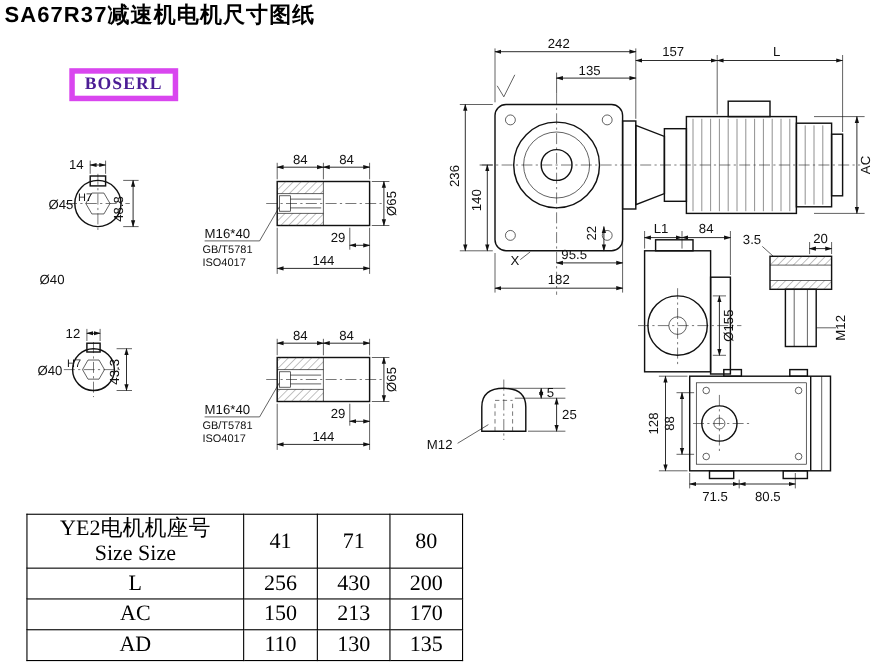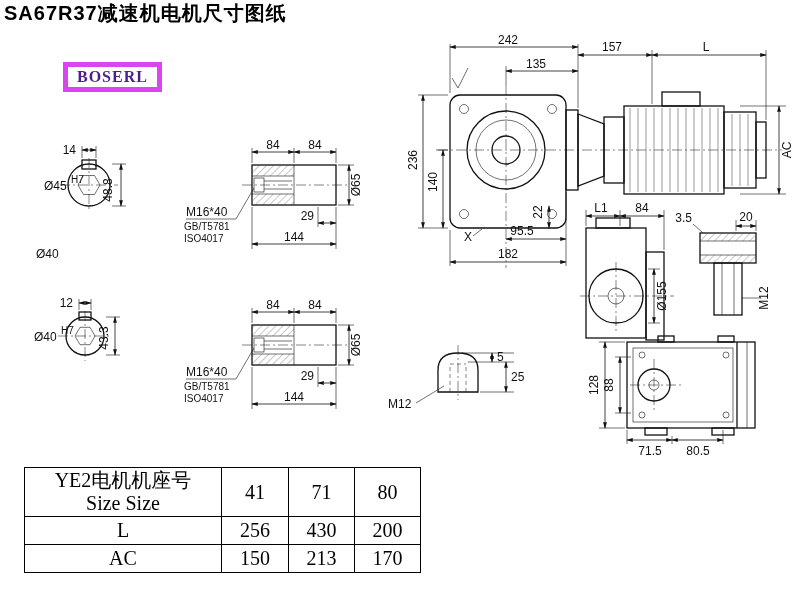--- a/index.html
+++ b/index.html
@@ -337,16 +337,22 @@
       <td>256</td>
       <td>430</td>
       <td>200</td>
     </tr>
     <tr class="rw">
       <td>AC</td>
       <td>150</td>
       <td>213</td>
       <td>170</td>
     </tr>
+    <tr class="rw">
+      <td>AD</td>
+      <td>110</td>
+      <td>130</td>
+      <td>135</td>
+    </tr>
   </tbody>
     </table>
 
 </div>
 
 </body></html>

